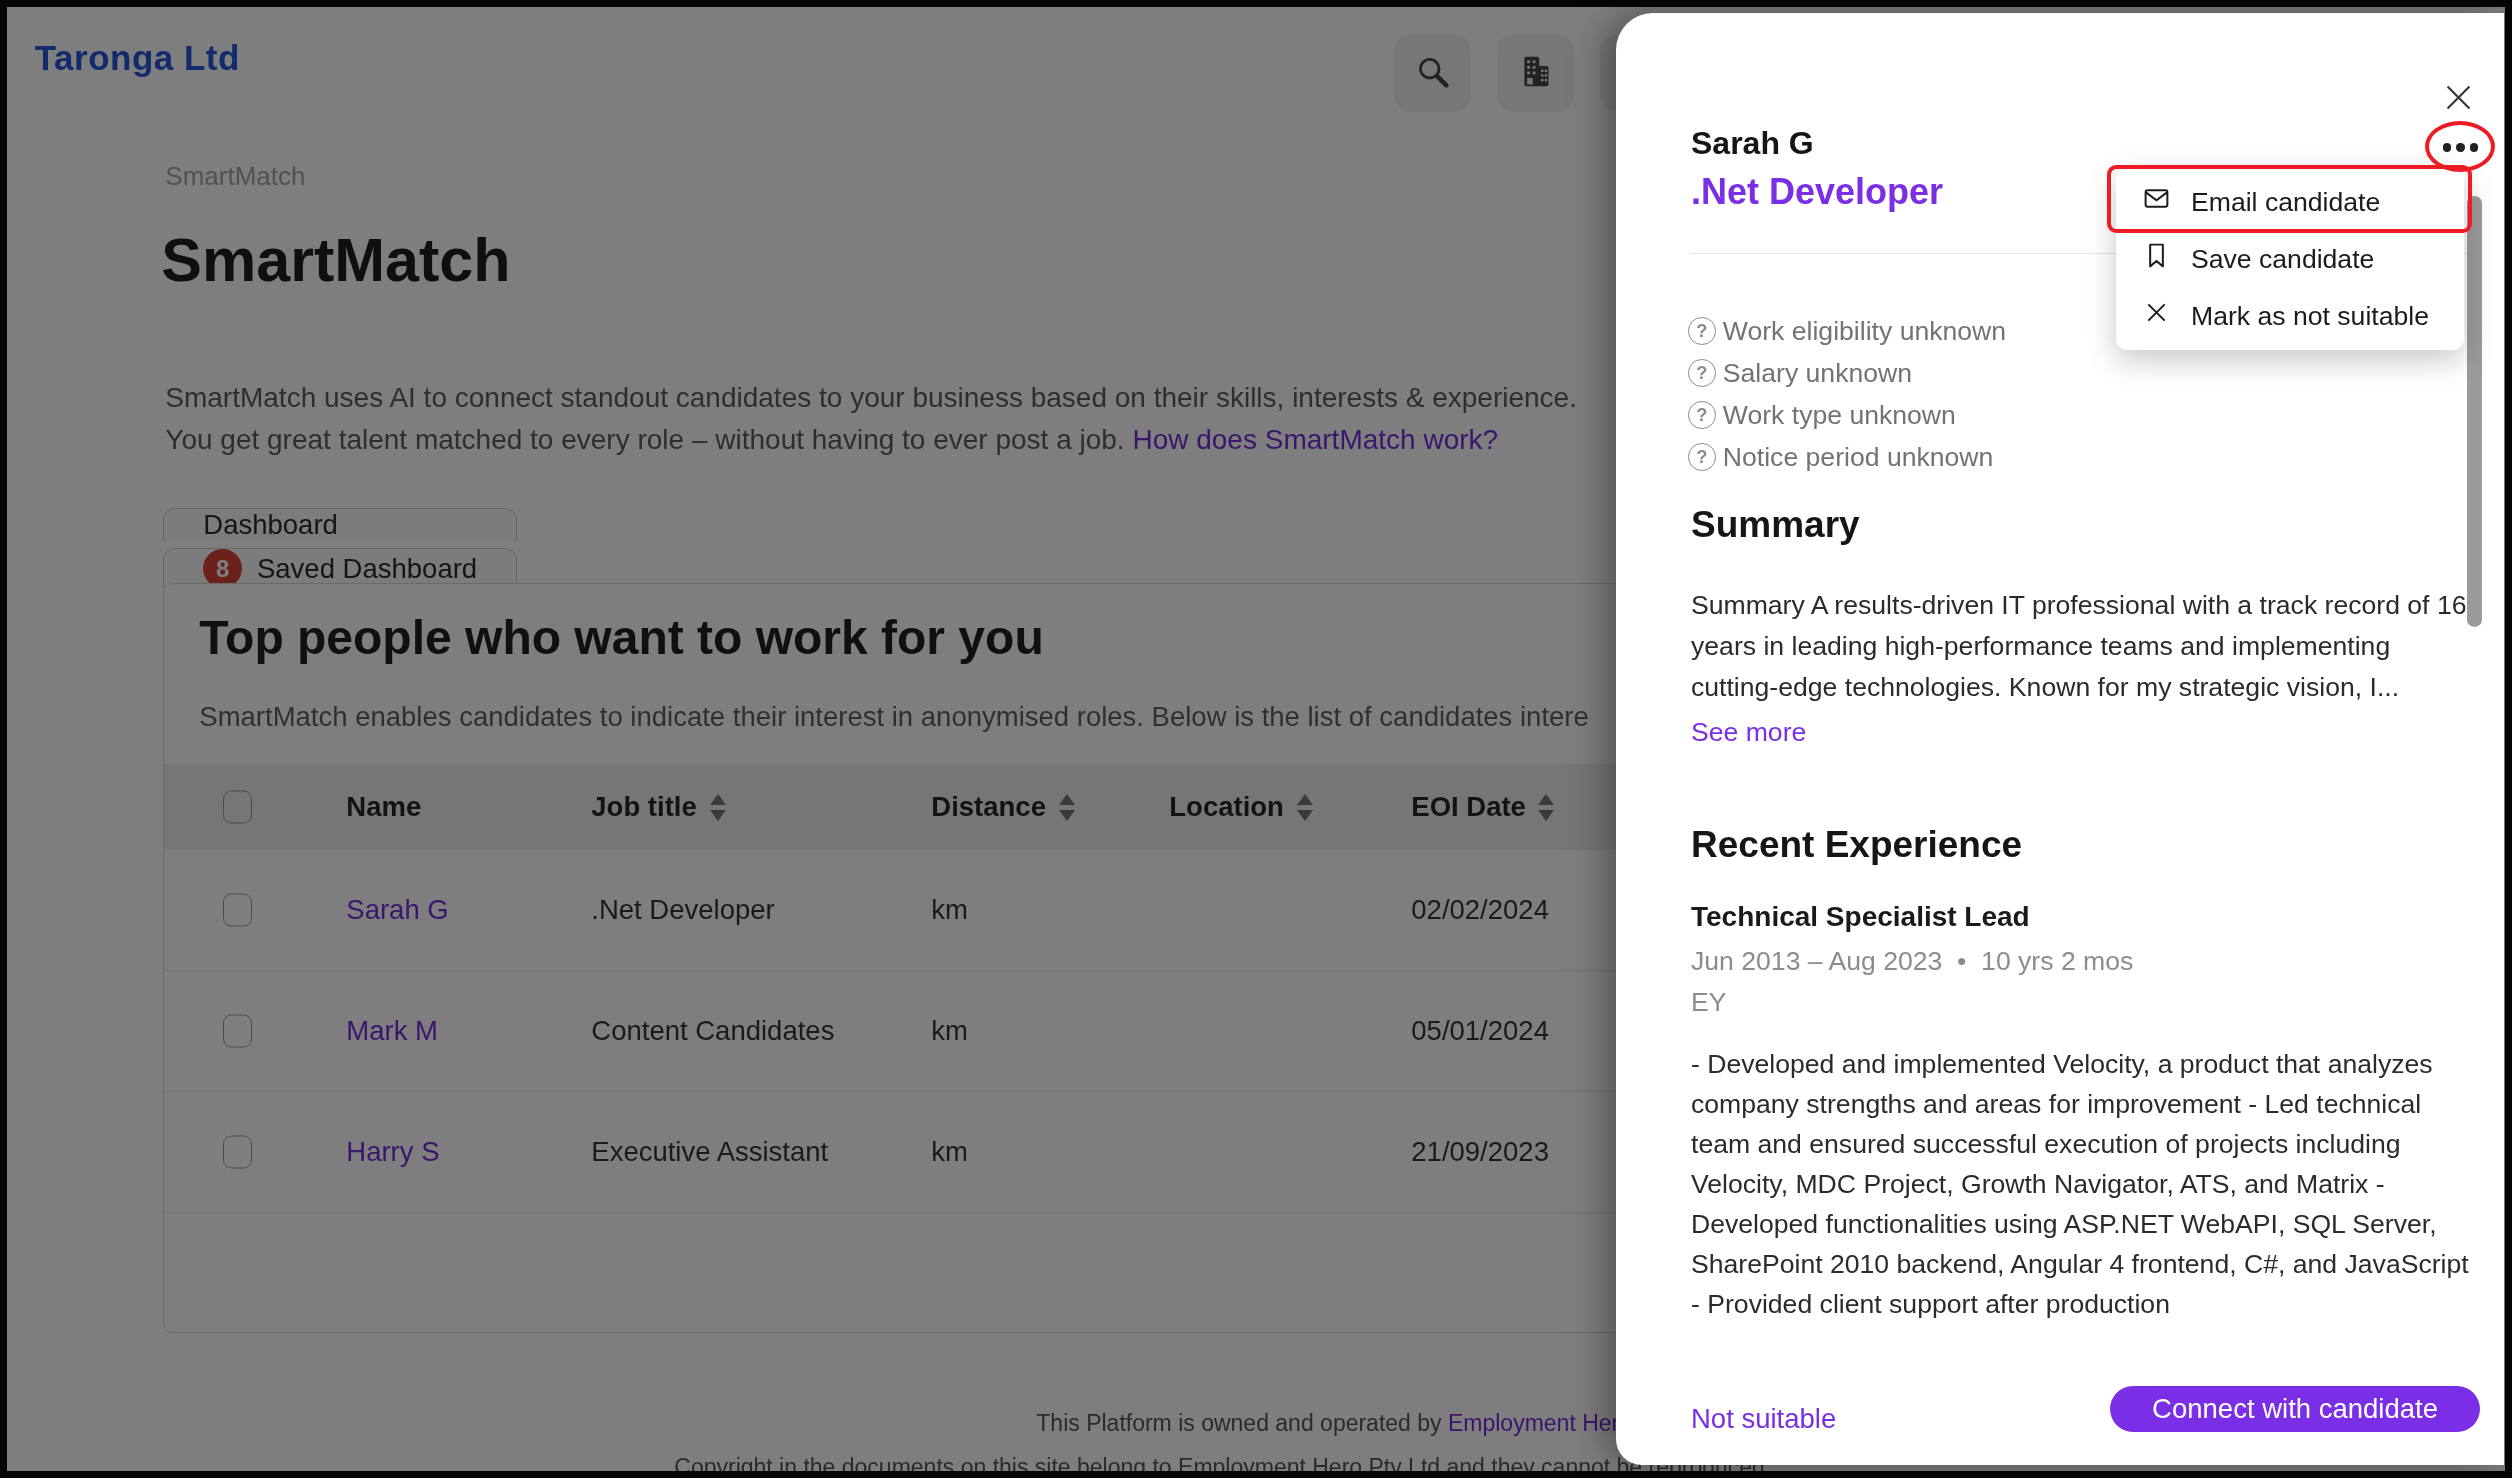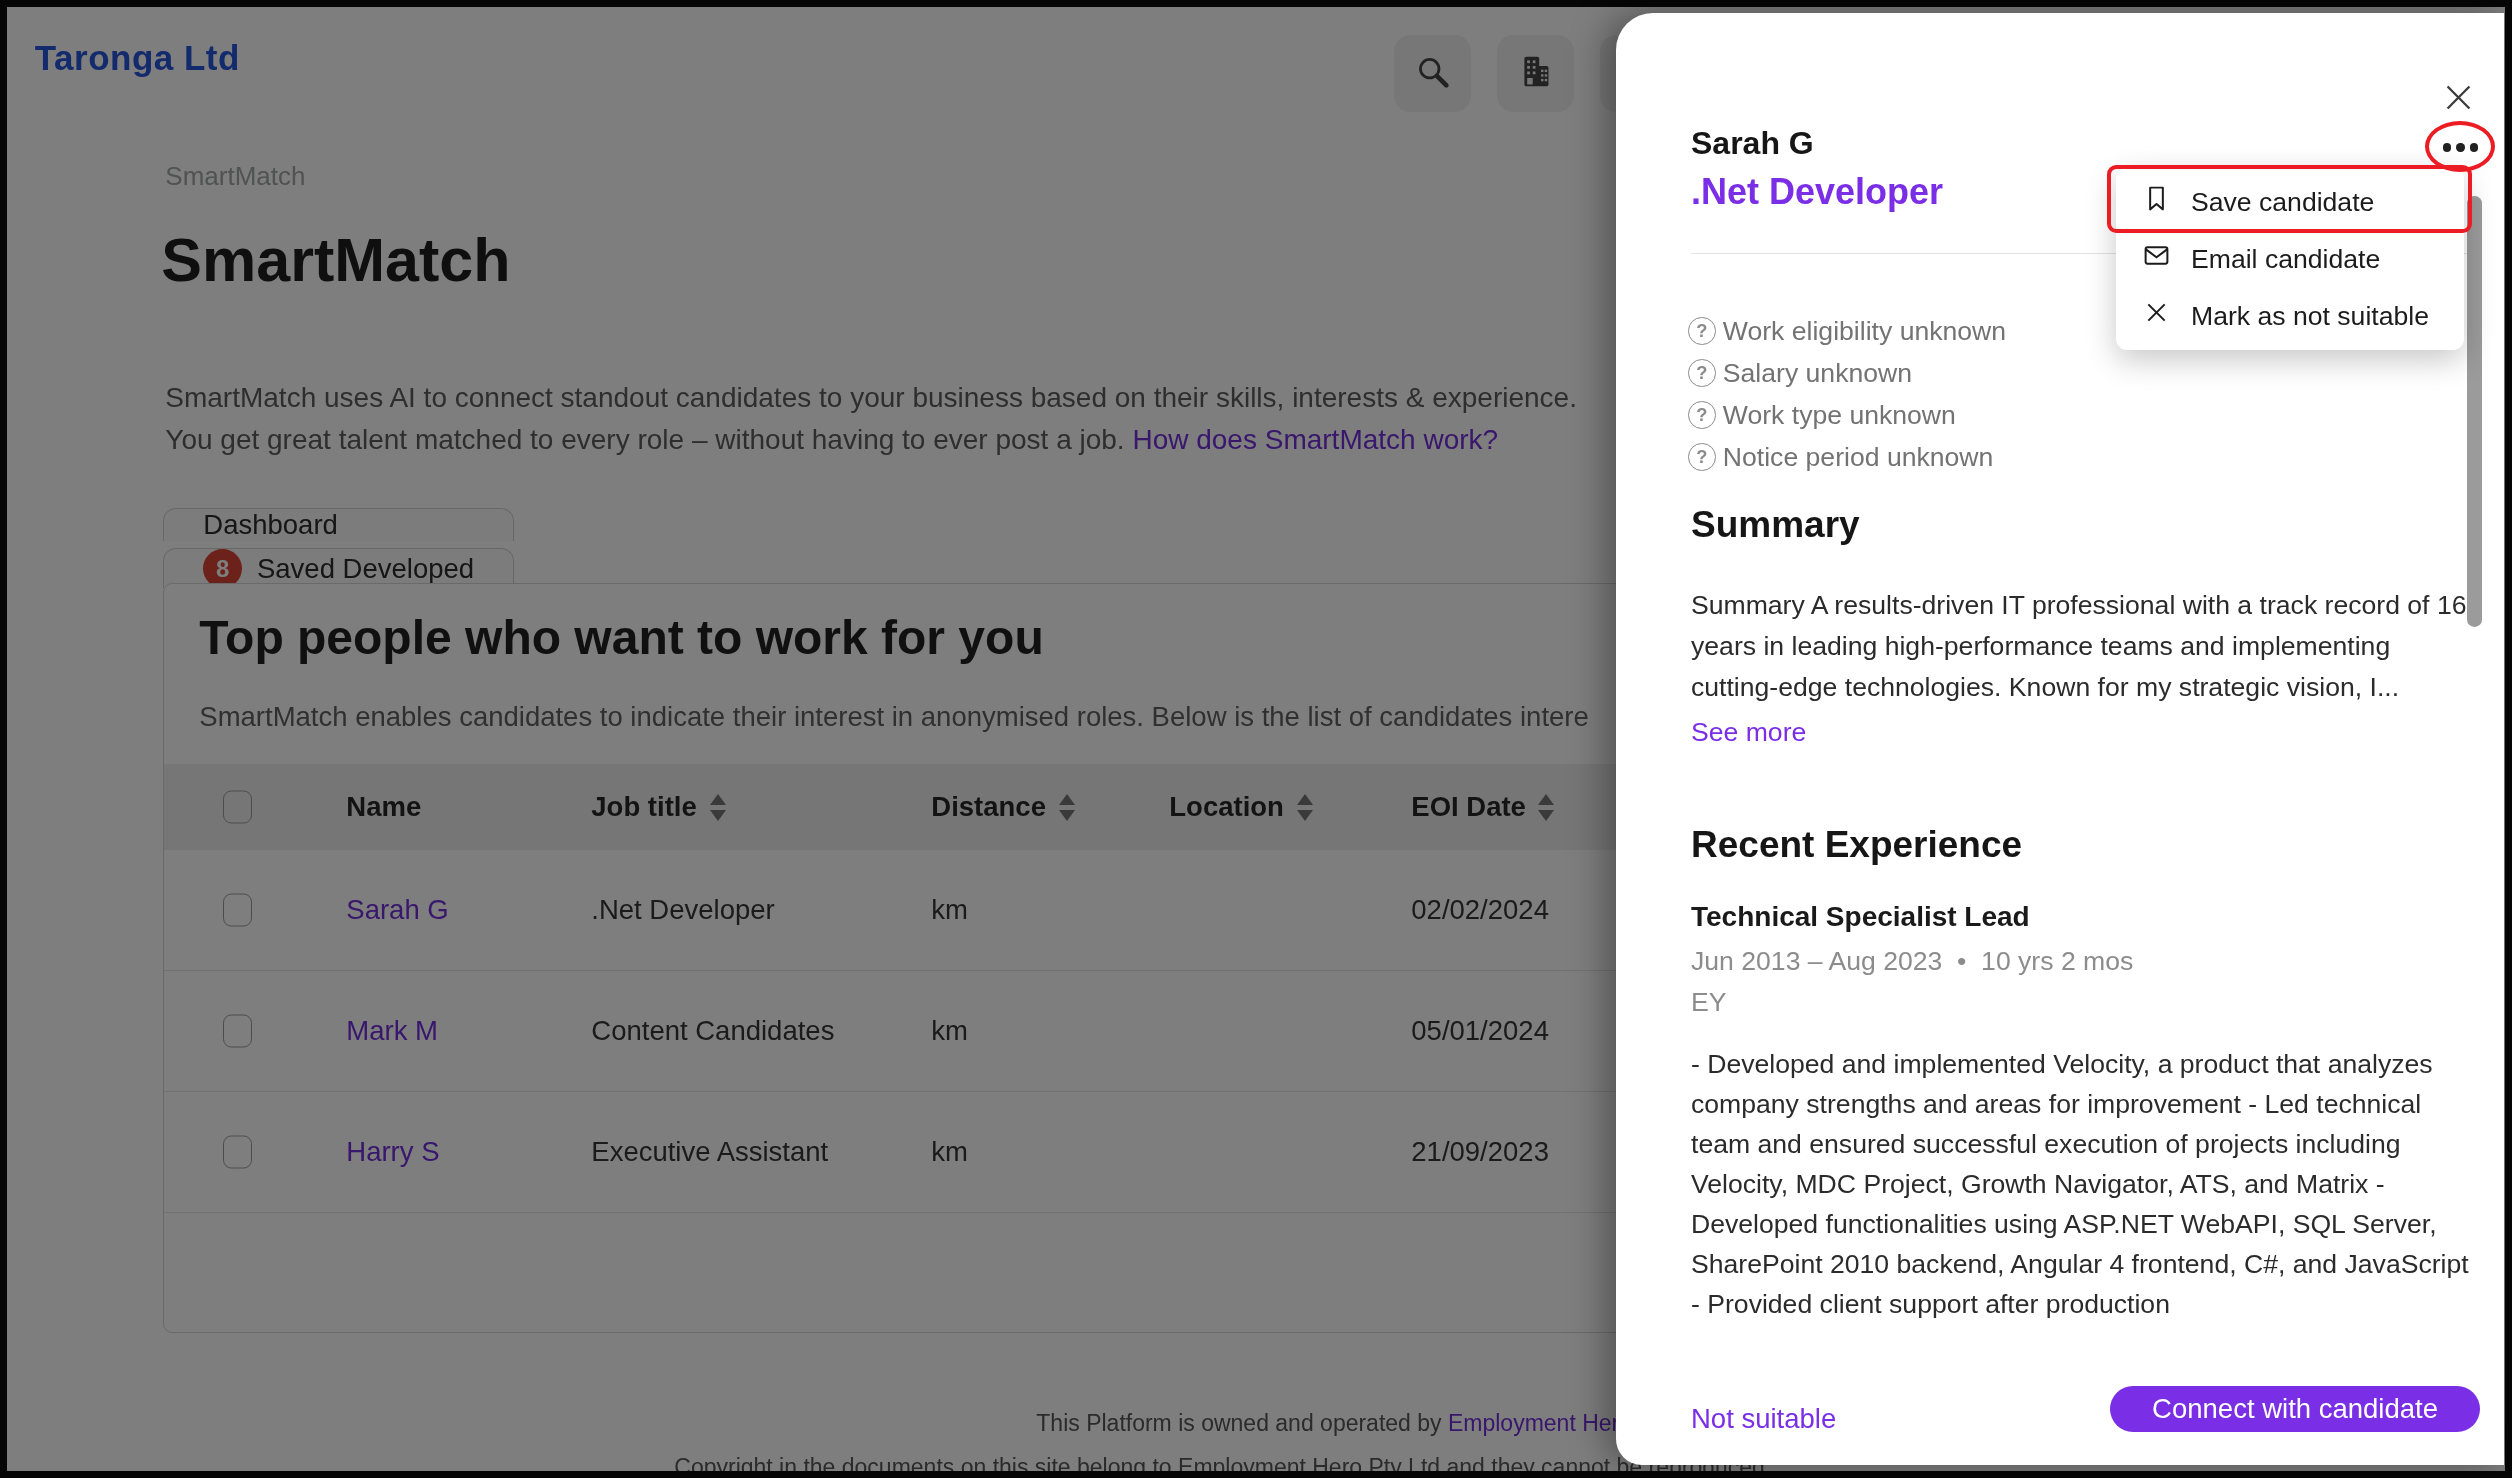--- a/index.html
+++ b/index.html
@@ -154,21 +154,21 @@
       <span>SmartMatch uses AI to connect standout candidates to your business based on their skills, interests &amp; experience.</span><br>
       <span>You get great talent matched to every role – without having to ever post a job. </span><a href="#">How does SmartMatch work?</a>
     </div>
 
     <div class="tabs">
       <div class="tab">
         <span>Dashboard</span>
       </div>
       <div class="tab">
         <span class="badge" id="saved-badge" style="background: rgb(217, 59, 43);">8</span>
-        <span>Saved Developed</span>
+        <span>Saved Dashboard</span>
       </div>
       <div class="tab">
         <span>Saved Searches</span>
       </div>
       <div class="tab active">
         <span>Interested Candidates</span>
       </div>
     </div>
 
     <div class="card">
@@ -302,33 +302,33 @@
 
     <a class="drawer-footer-link" href="#">Not suitable</a>
     <button class="connect-btn">Connect with candidate</button>
 
     <div class="scroll-thumb"></div>
 
     <div class="menu">
       <div class="menu-item">
         <span>
           <svg viewBox="0 0 32 32">
-              <path d="M9 4 h14 v24 l-7 -6 l-7 6 z" stroke-linejoin="round"></path>
-            </svg>
-        </span>
-        <span>Save candidate</span>
-      </div>
-      <div class="menu-item">
-        <span>
-          <svg viewBox="0 0 32 32">
               <rect x="4" y="7" width="24" height="18" rx="2"></rect>
               <path d="M4 9 l12 9 l12 -9"></path>
             </svg>
         </span>
         <span>Email candidate</span>
+      </div>
+      <div class="menu-item">
+        <span>
+          <svg viewBox="0 0 32 32">
+              <path d="M9 4 h14 v24 l-7 -6 l-7 6 z" stroke-linejoin="round"></path>
+            </svg>
+        </span>
+        <span>Save candidate</span>
       </div>
       <div class="menu-item">
         <span>
           <svg viewBox="0 0 32 32">
               <line x1="7" y1="7" x2="25" y2="25"></line>
               <line x1="25" y1="7" x2="7" y2="25"></line>
             </svg>
         </span>
         <span>Mark as not suitable</span>
       </div>

